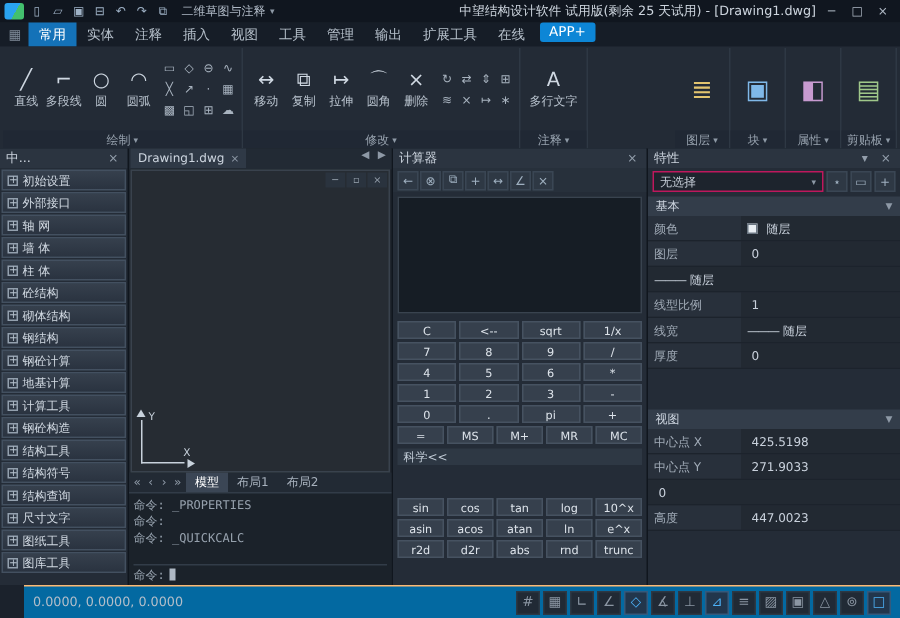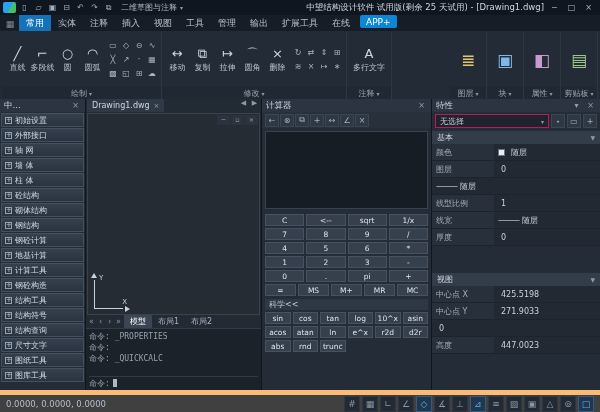--- a/index.html
+++ b/index.html
@@ -81,40 +81,40 @@
   .caret { width:4px; height:8px; background:#aeb8c4; }
 
   
   .calc { width:170px; border-right:1px solid #10161e; }
   .calctools { height:16px; display:flex; align-items:center; gap:1px; padding:0 3px; background:#27303b; flex:0 0 auto; }
   .ctool { width:14px; height:13px; display:flex; align-items:center; justify-content:center; font-size:8px; color:#9fb0c0; background:#2e3844; border:1px solid #3a4654; }
   .display { height:78px; margin:3px; background:#161d25; border:1px solid #39434f; flex:0 0 auto; }
   .secthead { height:11px; background:#2e3844; color:#c3cdd8; font-size:8px; display:flex; align-items:center; padding:0 4px; margin:1px 3px 0; flex:0 0 auto; }
   .numgrid { display:grid; grid-template-columns:repeat(4,1fr); gap:2px; padding:2px 3px; }
   .memgrid { display:grid; grid-template-columns:repeat(5,1fr); gap:2px; padding:0 3px 2px; }
-  .scigrid { display:grid; grid-template-columns:repeat(6,1fr); gap:2px; padding:2px 3px; }
+  .scigrid { display:grid; grid-template-columns:repeat(5,1fr); gap:2px; padding:2px 3px;margin-top:20px; }
   .key { height:12px; background:#36404d; border:1px solid #465261; color:#dde3ea; font-size:7.5px; display:flex; align-items:center; justify-content:center; white-space:nowrap; overflow:hidden; }
 
   
   .props { width:168px; }
   .selrow { height:18px; display:flex; align-items:center; gap:2px; padding:2px 3px; flex:0 0 auto; }
   .seldrop { flex:1; height:14px; background:#1d242d; border:1px solid #be185d; display:flex; align-items:center; padding:0 4px; font-size:8px; color:#c6ced8; }
   .seldrop .chev { margin-left:auto; }
   .selicon { width:14px; height:14px; background:#2e3844; border:1px solid #3a4654; color:#9fb0c0; font-size:8px; display:flex; align-items:center; justify-content:center; }
   .psect { height:13px; background:#333d4a; color:#cdd5df; font-size:8px; display:flex; align-items:center; padding:0 5px; margin-top:1px; flex:0 0 auto; }
   .psect .chev { margin-left:auto; }
   .prow { display:flex; height:17px; border-bottom:1px solid #1c232c; font-size:8px; }
   .plabel { width:62px; background:#28303b; color:#a2acb8; display:flex; align-items:center; padding:0 4px; white-space:nowrap; overflow:hidden; }
   .pval { flex:1; background:#222932; color:#c9d1dc; display:flex; align-items:center; gap:3px; padding:0 4px; white-space:nowrap; overflow:hidden; }
   .swatch { width:7px; height:7px; border:1px solid #6b7682; background:#e9eef3; flex:0 0 auto; }
   .lineglyph { letter-spacing:-1px; color:#c9d1dc; }
   .sectgap { height:26px; flex:0 0 auto; }
 
   
-  .status { height:22px; background:#404040; border-top:5px solid #fdba74; display:flex; align-items:center; padding:0 6px; gap:2px; flex:0 0 auto; }
+  .status { height:22px; background:#0369a1; border-top:1px solid #fdba74; display:flex; align-items:center; padding:0 6px; gap:2px; flex:0 0 auto;margin-left:16px; }
   .coords { font-size:8.5px; color:#b4bec9; margin-right:8px; white-space:nowrap; }
   .status .sp { flex:1; }
   .sicon-btn { width:16px; height:16px; display:flex; align-items:center; justify-content:center; font-size:9px; color:#8b96a3; background:#212a35; border:1px solid #2d3844; }
   .sicon-btn.active { color:#4db2f8; background:#22364c; border-color:#345a7d; }
 </style>
 </head>
 <body>
 
 <div id="app">
 

